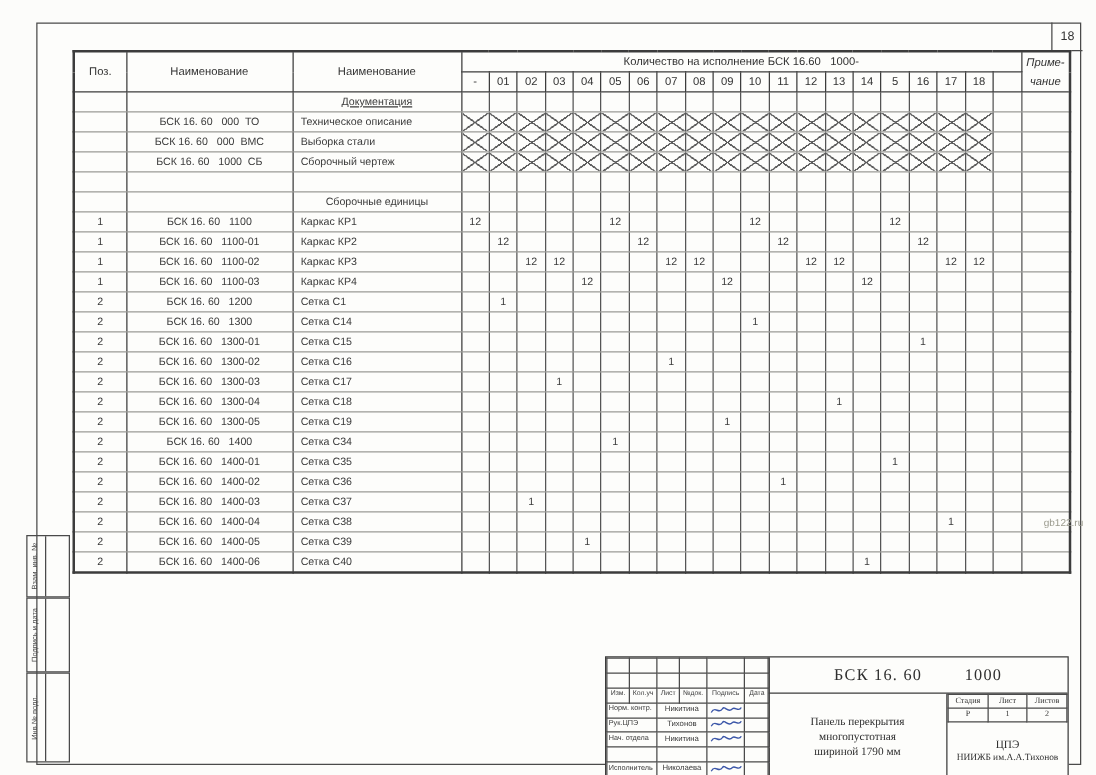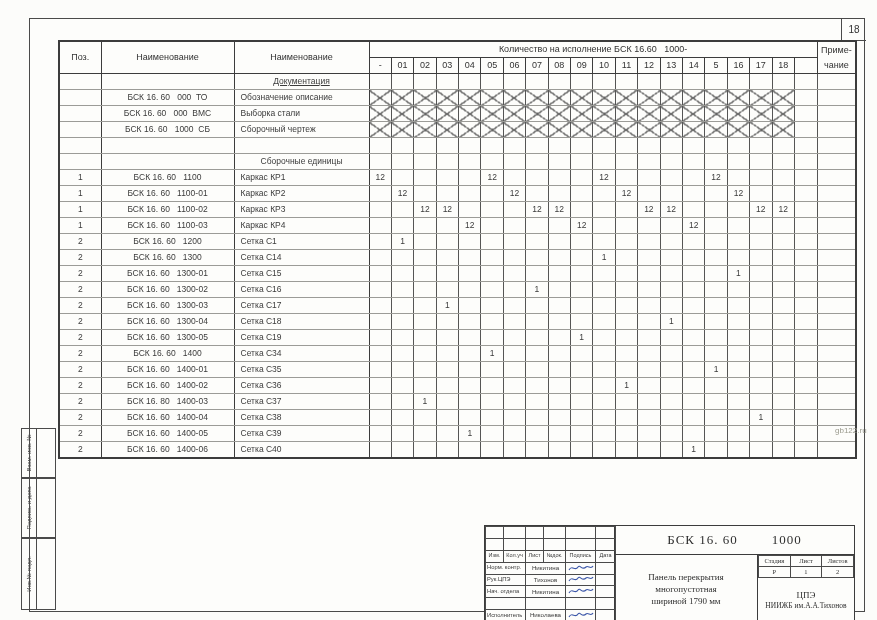--- a/index.html
+++ b/index.html
@@ -57,21 +57,21 @@
   }
   #spec-table{border:2px solid #3c3c3c;}
   .qty-head{white-space:pre;height:17px;}
   .exec-h{height:16px;font-size:8.5px;}
   .note-h{white-space:pre-line;line-height:10px;font-size:9px;}
   .c-pos{border-right:1.4px solid #3c3c3c !important;}
   .c-des{border-right:1.4px solid #3c3c3c !important;white-space:pre;}
   .c-name{border-right:1.4px solid #3c3c3c !important;text-align:left !important;padding-left:6px !important;white-space:nowrap;}
   .c-name.section{text-align:center !important;padding-left:0 !important;}
   .c-name.underline{text-decoration:underline;}
-  .c-note{border-left:1.4px solid #3c3c3c !important;}
+  .c-note{border-left:1.4px solid #3c3c3c !important;font-style:italic;}
   tr.spacer td{height:24px;}
   .c-qty{font-size:8px;}
   .xcell{
     background-image:
       linear-gradient(to top right, transparent calc(50% - 0.6px), #5a5a5a calc(50% - 0.6px), #5a5a5a calc(50% + 0.6px), transparent calc(50% + 0.6px)),
       linear-gradient(to bottom right, transparent calc(50% - 0.6px), #5a5a5a calc(50% - 0.6px), #5a5a5a calc(50% + 0.6px), transparent calc(50% + 0.6px));
   }
 
   
   .titleblock{
@@ -109,21 +109,21 @@
     font-size:6.5px;font-family:"Liberation Serif", serif;color:#333;line-height:1;
   }
   .tb-org{
     flex:1;display:flex;flex-direction:column;align-items:center;justify-content:center;
     font-family:"Liberation Serif", serif;color:#2f2f2f;
   }
   .tb-org .org1{font-size:9px;line-height:11px;text-align:right;}
   .tb-org .org2{font-size:7.5px;line-height:10px;white-space:nowrap;}
 
   .watermark{
-    position:absolute;left:835px;top:426px;font-size:8px;color:#9a9a8d;
+    position:absolute;left:835px;top:414px;font-size:8px;color:#9a9a8d;
   }
 </style>
 </head>
 <body>
 
 <div class="sheet">
   <div class="frame"></div>
 
   <div class="page-num-box">
     <span>18</span>
@@ -227,21 +227,21 @@
           <td class="c-qty"></td>
           <td class="c-qty"></td>
           <td class="c-qty"></td>
           <td class="c-qty"></td>
           <td class="c-qty"></td>
           <td class="c-note"></td>
         </tr>
         <tr>
           <td class="c-pos"></td>
           <td class="c-des">БСК 16. 60   000  ТО</td>
-          <td class="c-name">Обозначение описание</td>
+          <td class="c-name">Техническое описание</td>
           <td class="c-qty xcell"></td>
           <td class="c-qty xcell"></td>
           <td class="c-qty xcell"></td>
           <td class="c-qty xcell"></td>
           <td class="c-qty xcell"></td>
           <td class="c-qty xcell"></td>
           <td class="c-qty xcell"></td>
           <td class="c-qty xcell"></td>
           <td class="c-qty xcell"></td>
           <td class="c-qty xcell"></td>

